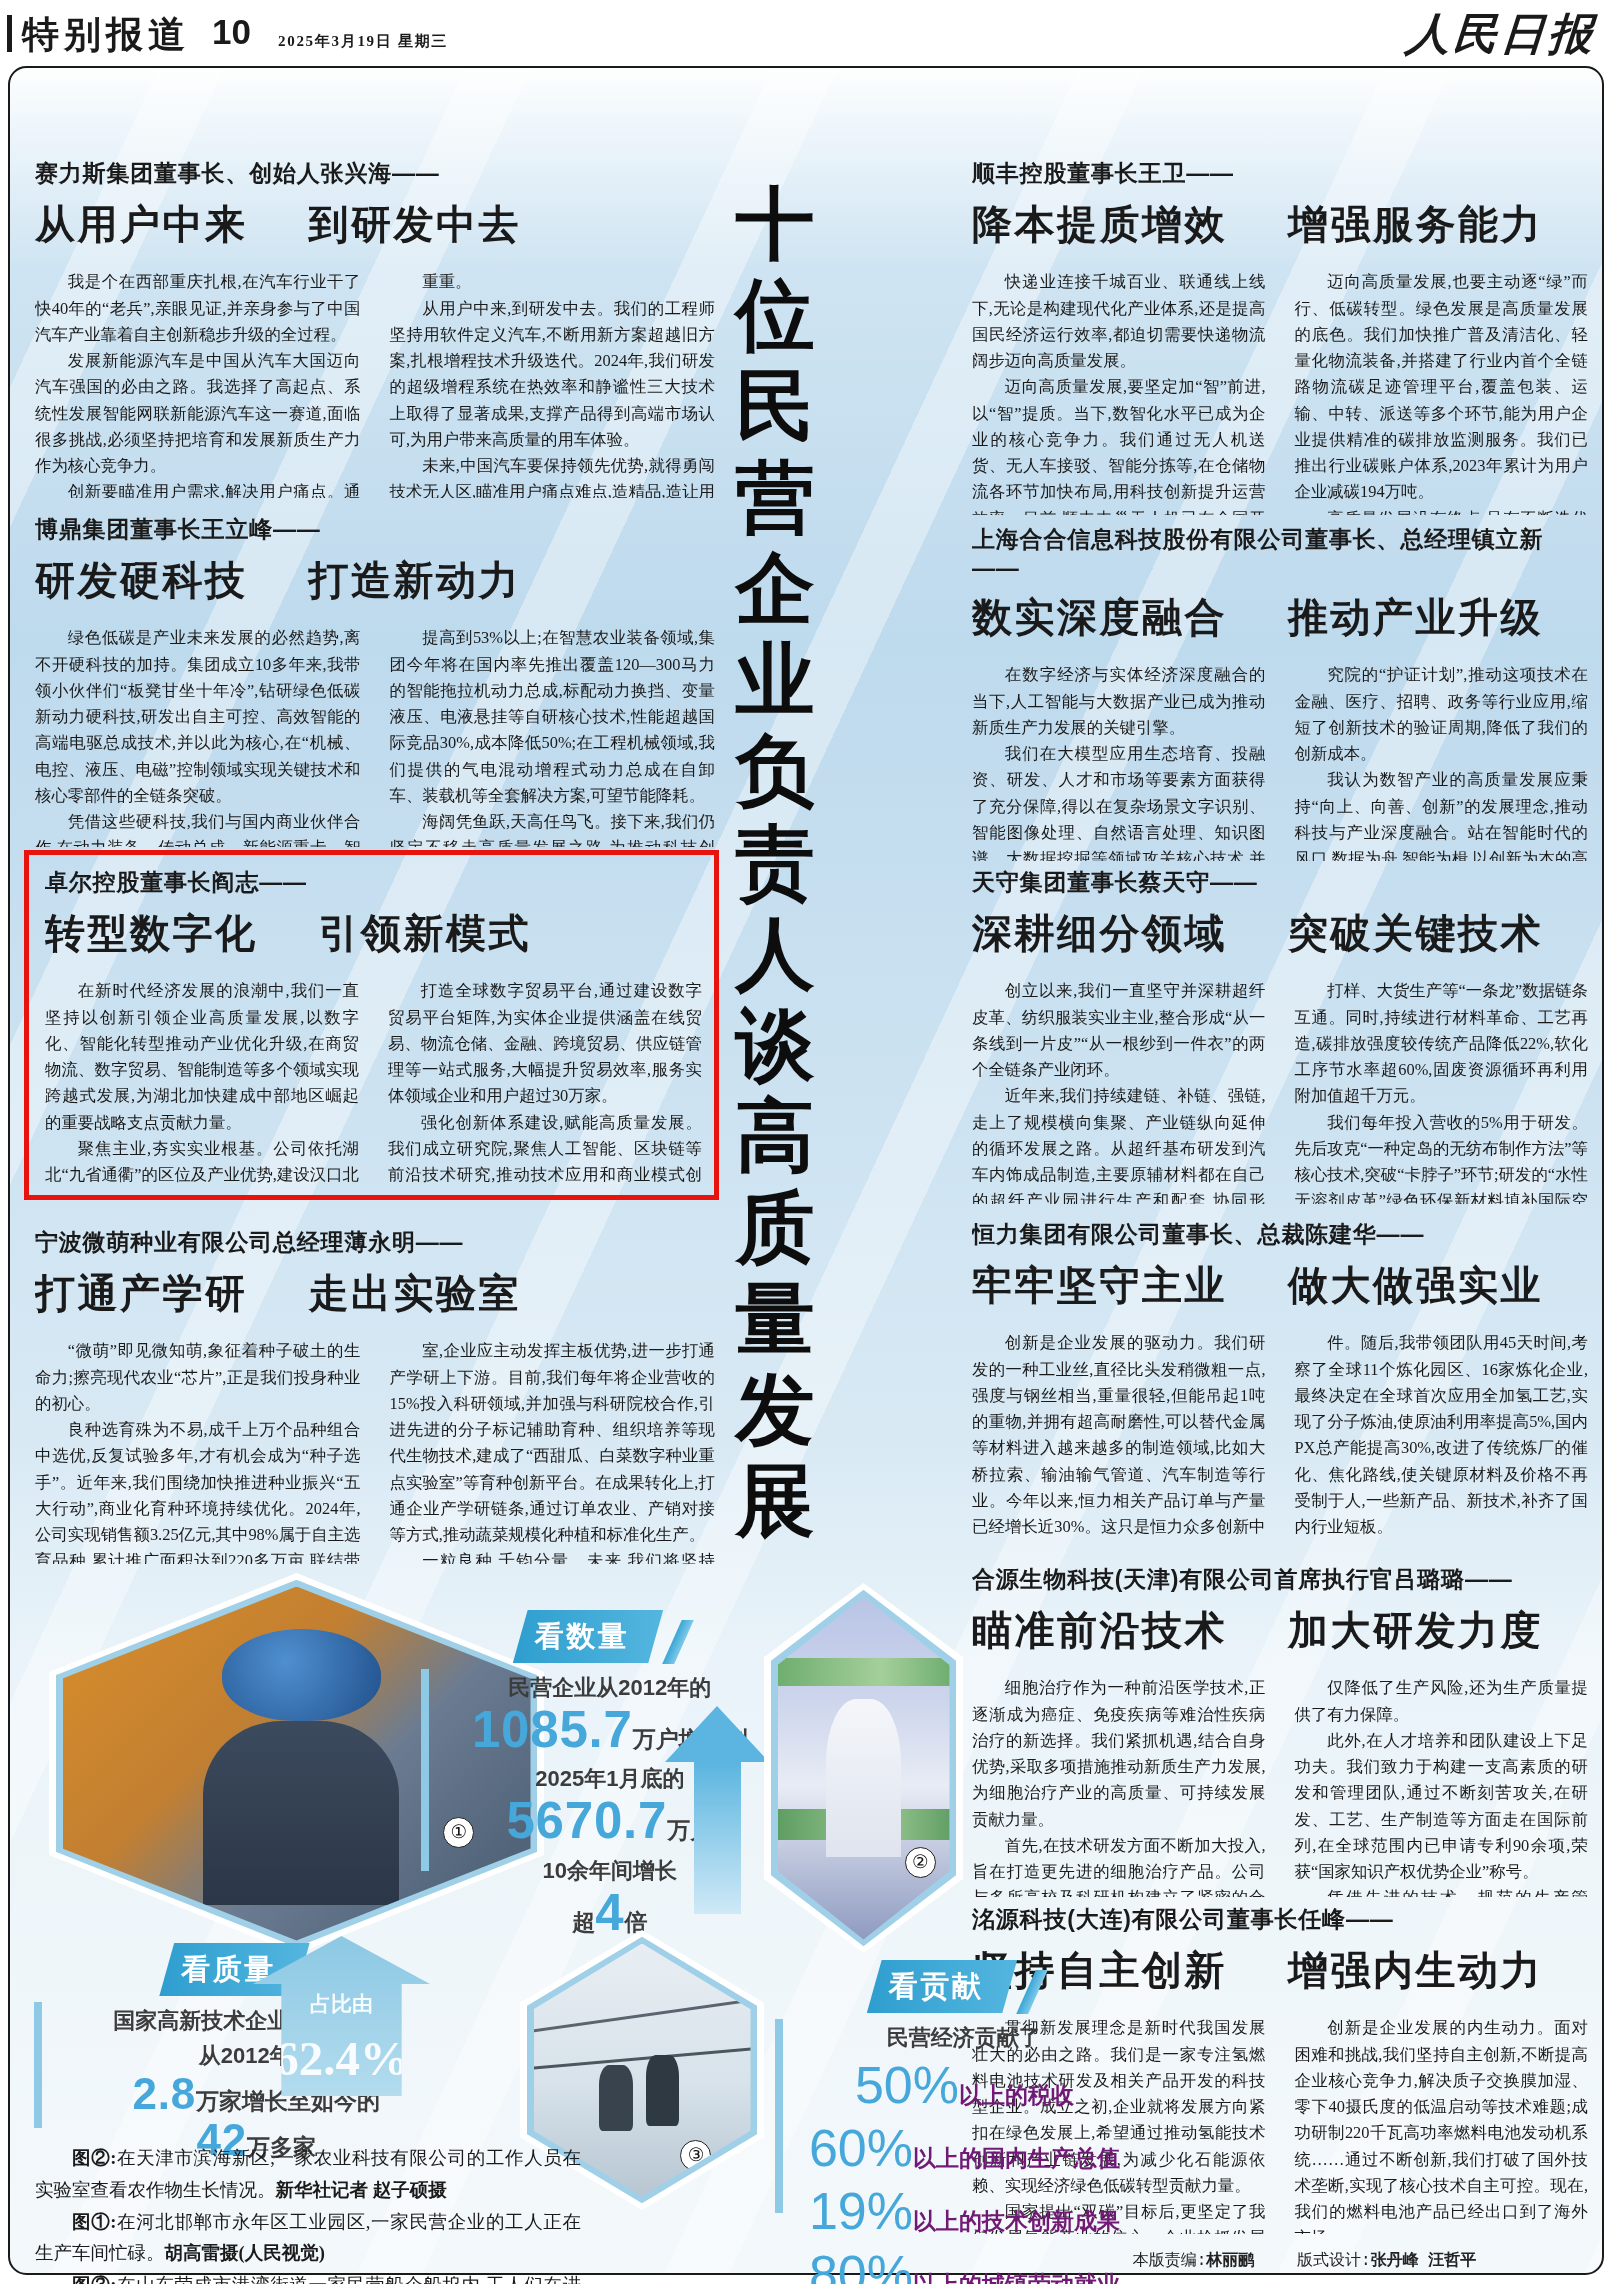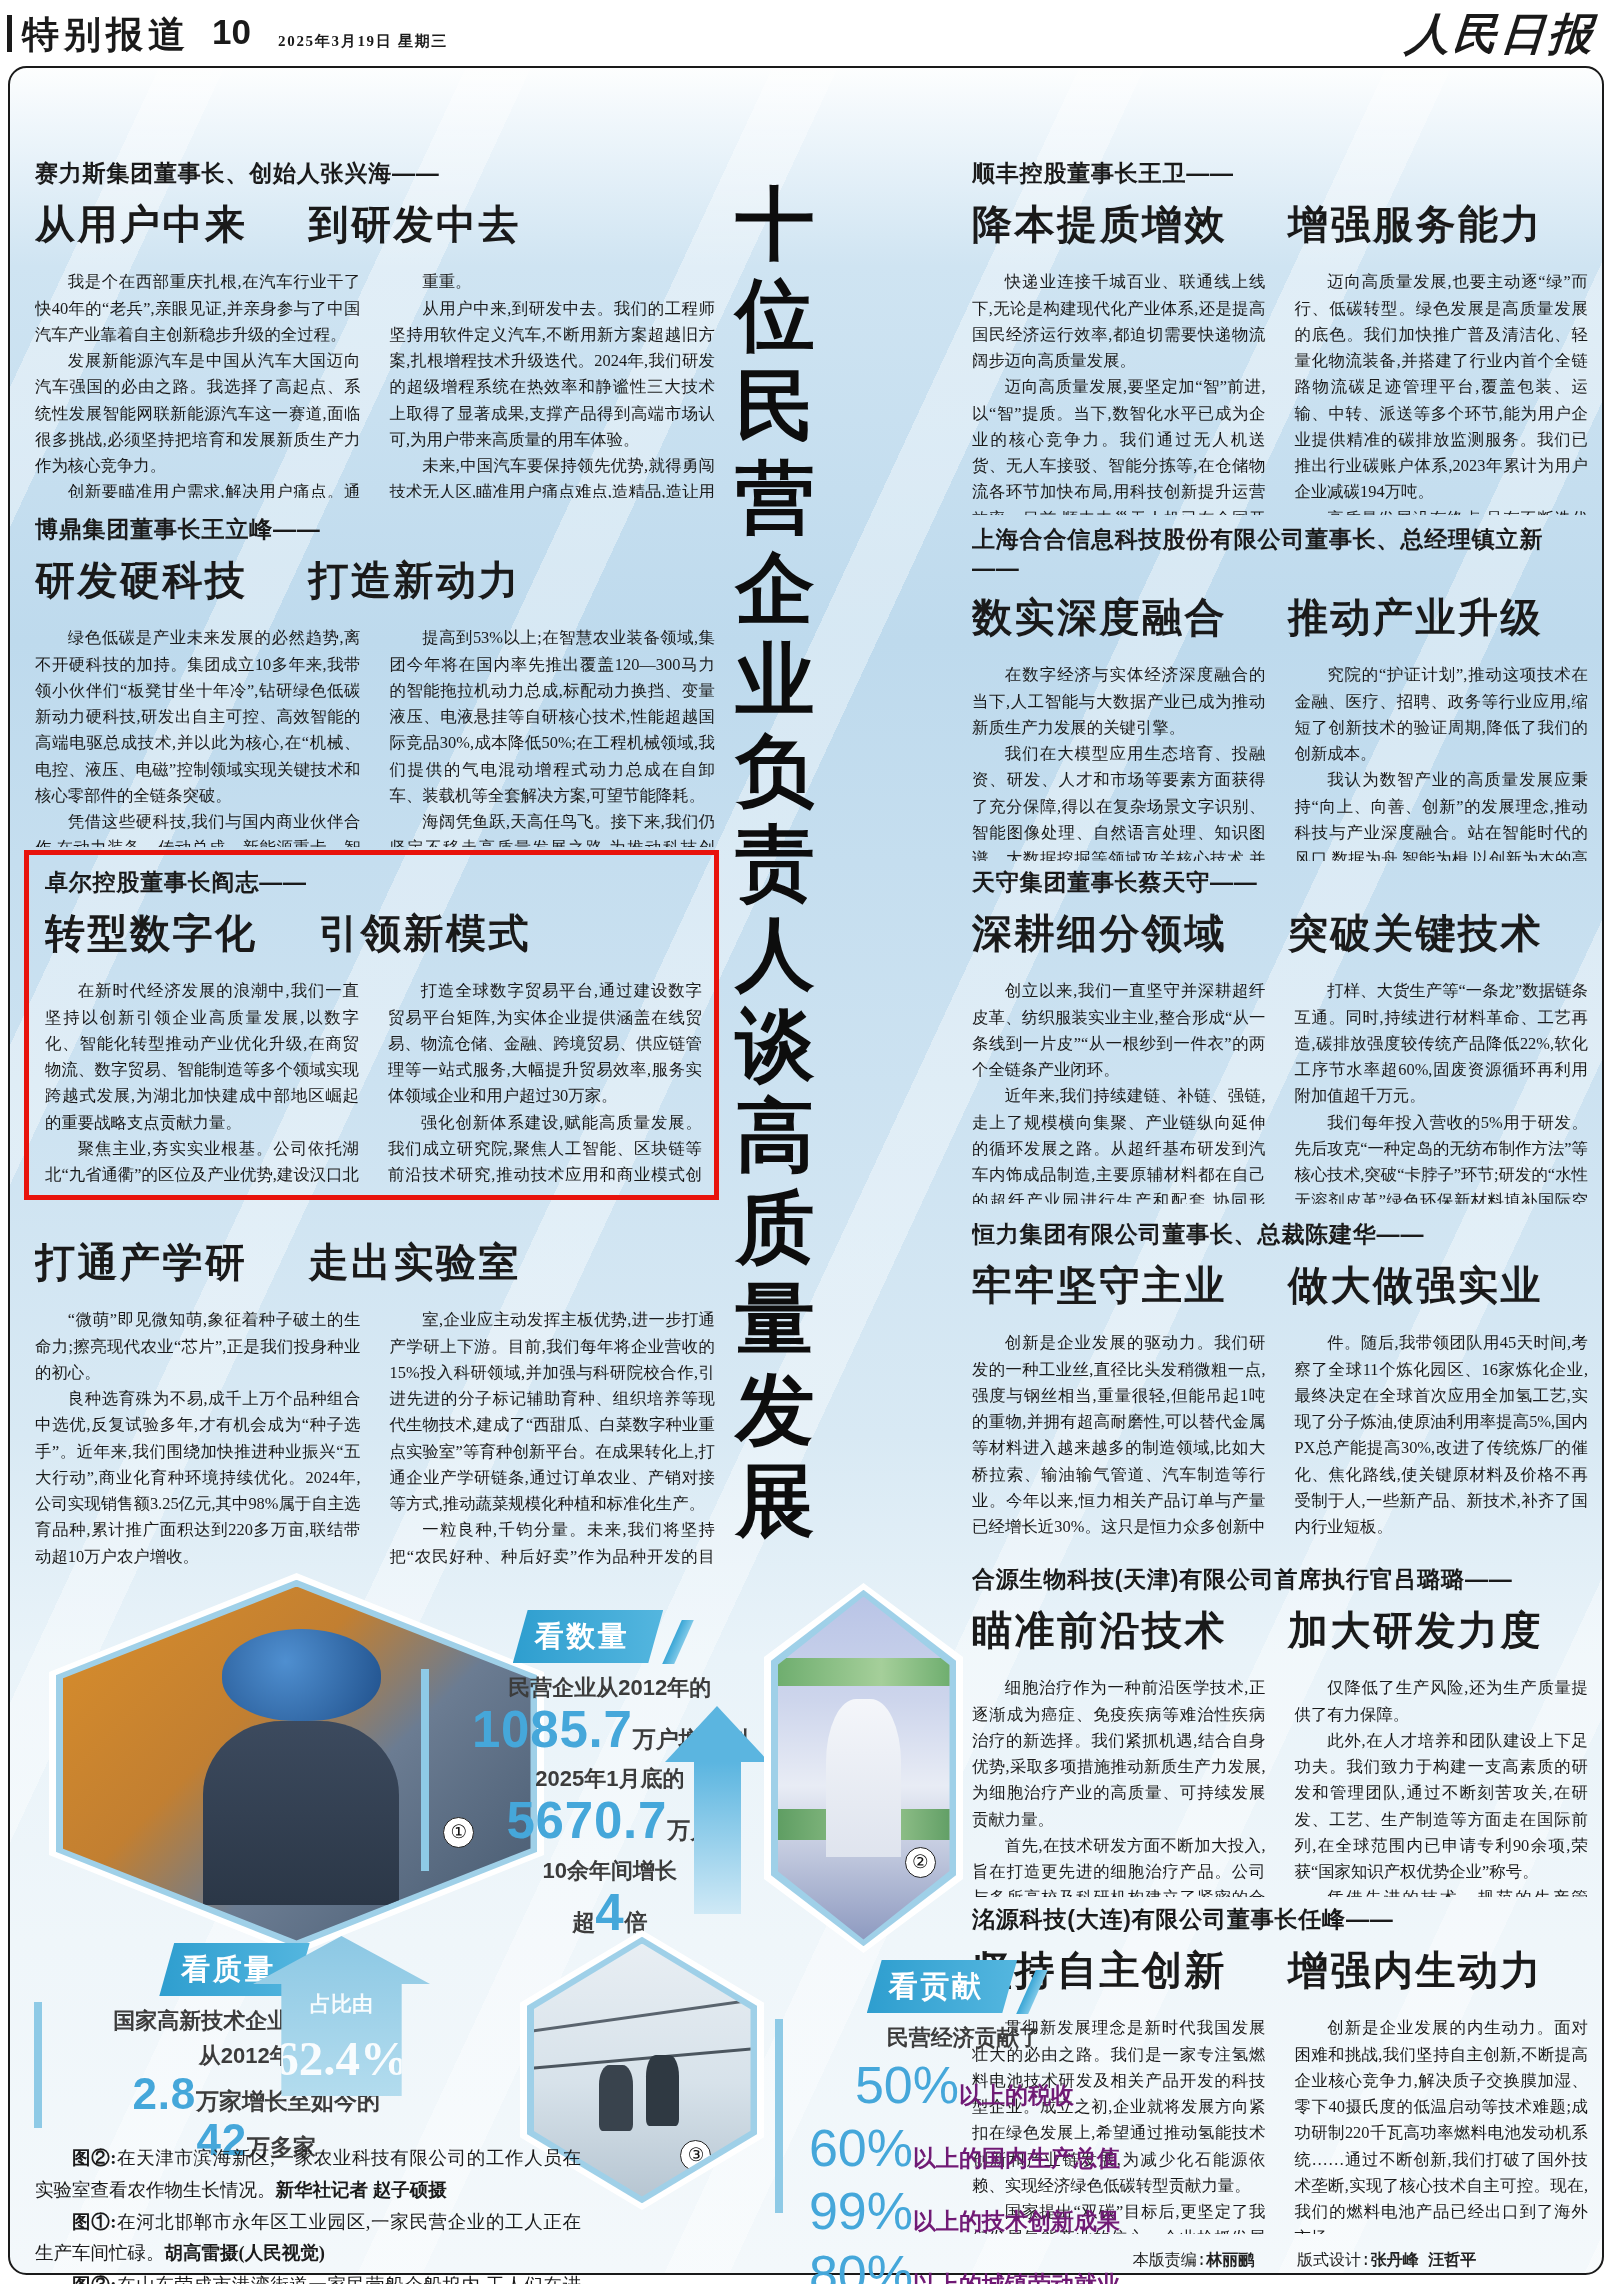--- a/index.html
+++ b/index.html
@@ -125,20 +125,21 @@
         <div>
           <p>打造全球数字贸易平台,通过建设数字贸易平台矩阵,为实体企业提供涵盖在线贸易、物流仓储、金融、跨境贸易、供应链管理等一站式服务,大幅提升贸易效率,服务实体领域企业和用户超过30万家。</p>
           <p>强化创新体系建设,赋能高质量发展。我们成立研究院,聚焦人工智能、区块链等前沿技术研究,推动技术应用和商业模式创新,不断取得革新与突破。目前,公司已形成全国糖业首款生成式自然语言模型“AI糖”等领先应用,落地全球直采直供的海鲜链、咖啡等数字化供应链,打造现代商贸新质生产力,助力全行业降本增效、提质升级。</p>
         </div>
       </div>
   </div>
 </article>
 <div class="redbox"></div>
 
 <article class="story" style="left:35px;top:1227px;width:680px;height:337px">
+  <div class="byline">宁波微萌种业有限公司总经理薄永明——</div>
   <h2 class="headline">
       <span>打通产学研</span>
       <span>走出实验室</span>
     </h2>
   <div class="body">
     <div class="col">
         <p>“微萌”即见微知萌,象征着种子破土的生命力;擦亮现代农业“芯片”,正是我们投身种业的初心。</p>
         <p>良种选育殊为不易,成千上万个品种组合中选优,反复试验多年,才有机会成为“种子选手”。近年来,我们围绕加快推进种业振兴“五大行动”,商业化育种环境持续优化。2024年,公司实现销售额3.25亿元,其中98%属于自主选育品种,累计推广面积达到220多万亩,联结带动超10万户农户增收。</p>
       </div>
     <div class="col">
@@ -331,21 +332,21 @@
     <div class="plabel" style="right:18%;bottom:10%">③</div>
   </div>
 </div>
 
 <div class="ibox" style="left:775px;top:1960px;width:354px;height:269px">
   <div><span class="tag">看贡献</span><span class="tagstripe"></span></div>
   <div class="bar" style="height:194px"></div>
   <div class="iline">民营经济贡献了</div>
   <div class="contrib-row"><span class="pct">50%</span><span class="lab">以上的税收</span></div>
   <div class="contrib-row"><span class="pct">60%</span><span class="lab">以上的国内生产总值</span></div>
-  <div class="contrib-row"><span class="pct">99%</span><span class="lab">以上的技术创新成果</span></div>
+  <div class="contrib-row"><span class="pct">19%</span><span class="lab">以上的技术创新成果</span></div>
   <div class="contrib-row"><span class="pct">80%</span><span class="lab">以上的城镇劳动就业</span></div>
 </div>
 
 <div class="caps">
   <p><b>图②:</b><span>在天津市滨海新区,一家农业科技有限公司的工作人员在实验室查看农作物生长情况。</span><span class="credit">新华社记者 赵子硕摄</span></p>
   <p><b>图①:</b><span>在河北邯郸市永年区工业园区,一家民营企业的工人正在生产车间忙碌。</span><span class="credit">胡高雷摄(人民视觉)</span></p>
   <p><b>图③:</b><span>在山东荣成市港湾街道一家民营船企船坞内,工人们在进行涂装作业。</span></p>
 </div>
 
 <div class="credits">

